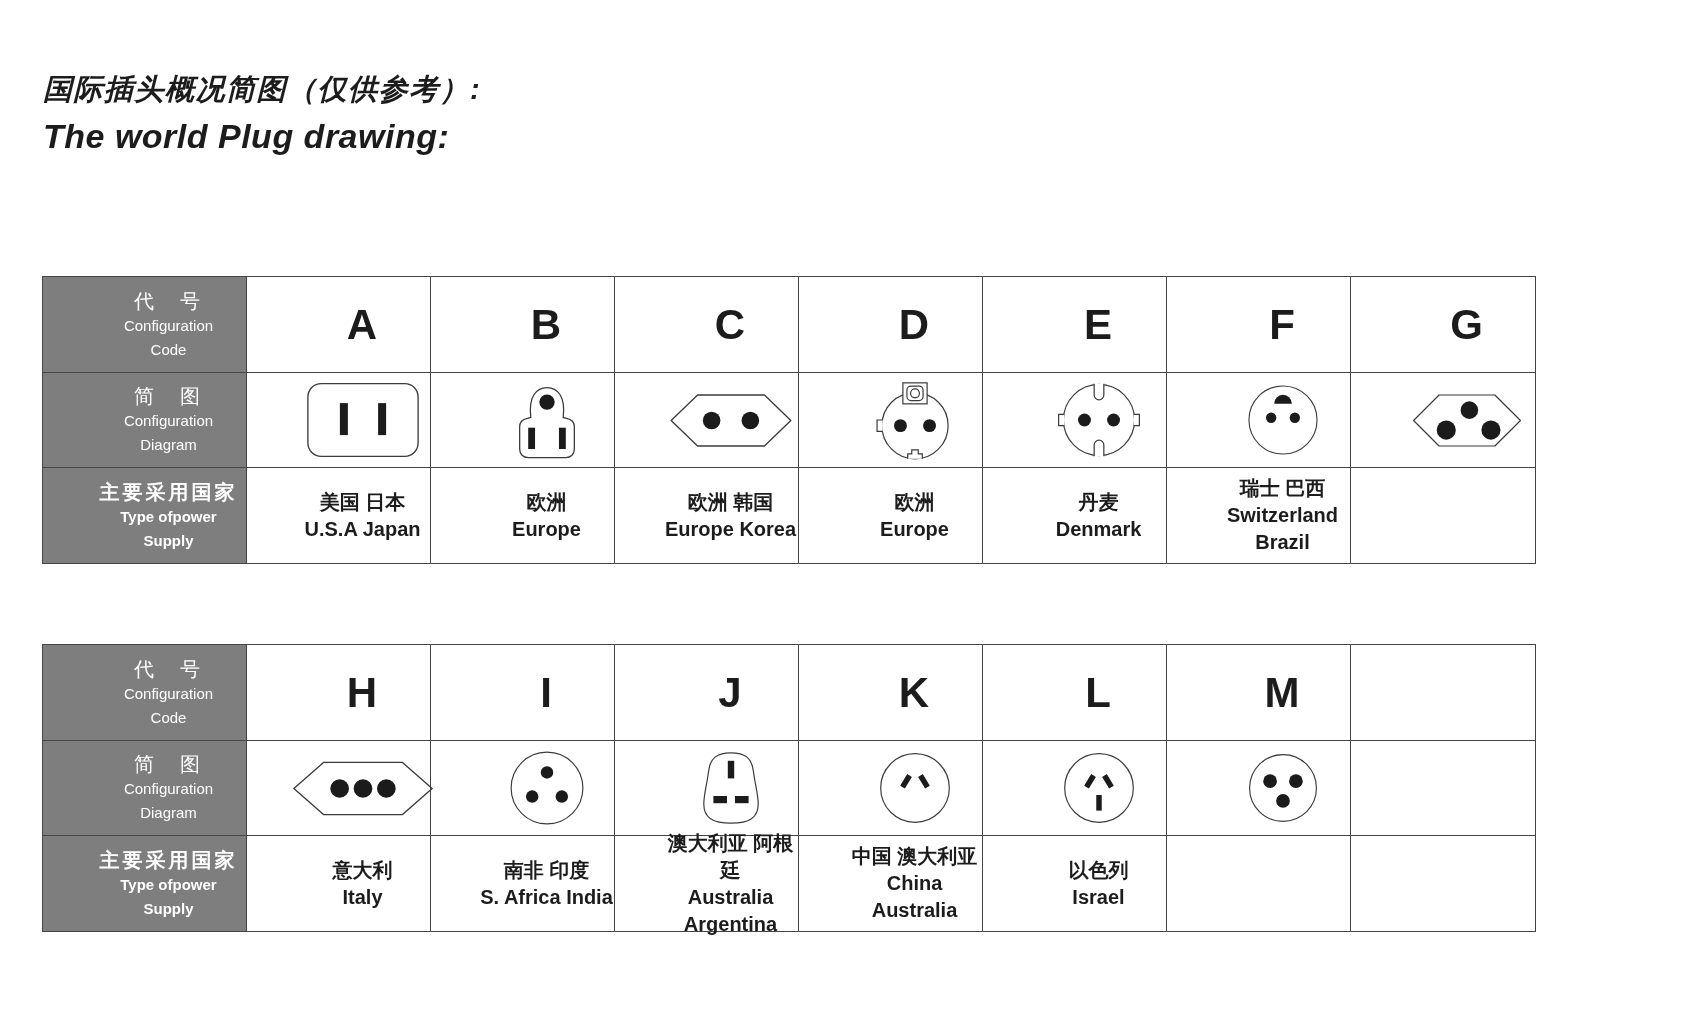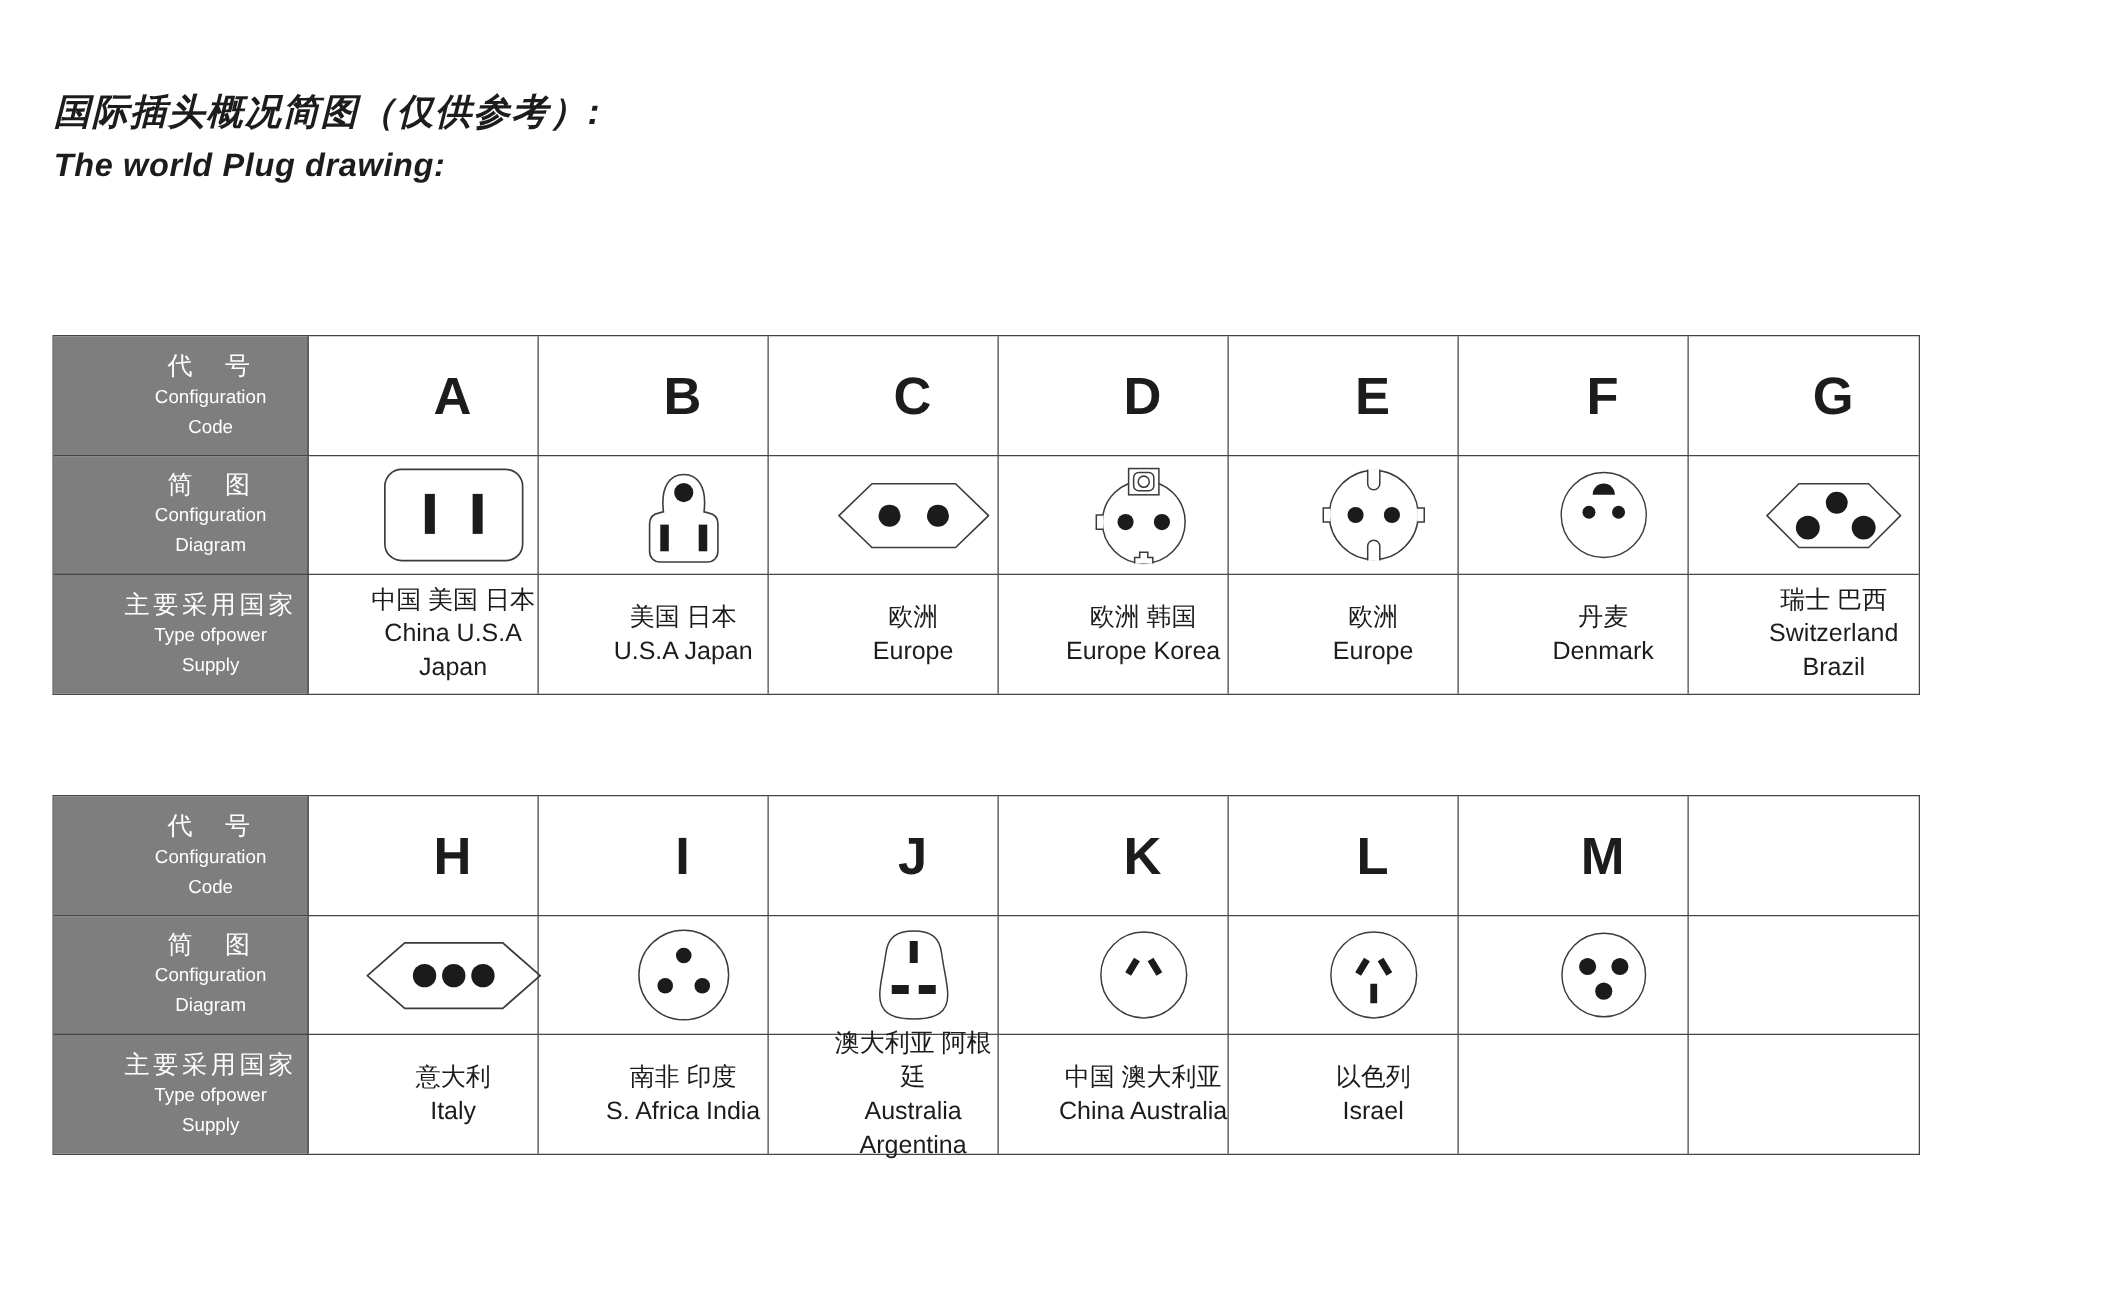--- a/index.html
+++ b/index.html
@@ -2,21 +2,21 @@
 <html><head>
 <meta charset="utf-8">
 <style>
   html,body{margin:0;padding:0;}
   body{
     width:1691px;height:1035px;background:#ffffff;overflow:hidden;
     font-family:"Liberation Sans","DejaVu Sans",sans-serif;color:#1c1c1c;
   }
   .title-block{margin:70px 0 0 43px;font-style:italic;}
   .t-zh{font-size:29px;font-weight:bold;letter-spacing:1.5px;}
-  .t-en{font-size:26px;font-weight:bold;margin-top:7px;letter-spacing:.5px;}
+  .t-en{font-size:34px;font-weight:bold;margin-top:7px;letter-spacing:.5px;}
 
   .ptable{
     display:grid;
     grid-template-columns:204px repeat(7,184px);
     grid-template-rows:96px 95px 95px;
     border:1.5px solid #454545;
     width:max-content;
     margin-left:42px;
     background:#fff;
   }
@@ -24,21 +24,21 @@
   .ptable2{margin-top:80px;}
   .cell{
     box-sizing:border-box;
     border-right:1.5px solid #454545;
     border-bottom:1.5px solid #454545;
     display:flex;flex-direction:column;align-items:center;justify-content:center;
     text-align:center;
     padding-left:48px;
   }
   .ptable > .cell:nth-child(8n){border-right:none;}
-  .ptable > .cell:nth-child(n+17){border-bottom:none;}
+  .ptable > .cell:nth-child(n+17){border-bottom:none;font-weight:bold;}
 
   .hc{background:#7e7e7e;color:#ffffff;}
   .hc .zh{font-size:20px;letter-spacing:3px;line-height:26px;}
   .hc .en{font-size:15px;line-height:24px;}
 
   .cc{font-size:42px;font-weight:bold;letter-spacing:1px;}
   .dc svg{display:block;}
   .nc{font-size:20px;line-height:27px;}
 </style>
 </head>
@@ -130,25 +130,20 @@
       <circle cx="105" cy="54" r="12" fill="#1b1b1b"></circle>
     </svg>
   </div>
 
   <div class="cell hc">
     <div class="zh">主要采用国家</div>
     <div class="en">Type ofpower</div>
     <div class="en">Supply</div>
   </div>
   <div class="cell nc">
-    <div>中国 美国 日本</div>
-    <div>China U.S.A</div>
-    <div>Japan</div>
-  </div>
-  <div class="cell nc">
     <div>美国 日本</div>
     <div>U.S.A Japan</div>
   </div>
   <div class="cell nc">
     <div>欧洲</div>
     <div>Europe</div>
   </div>
   <div class="cell nc">
     <div>欧洲 韩国</div>
     <div>Europe Korea</div>

